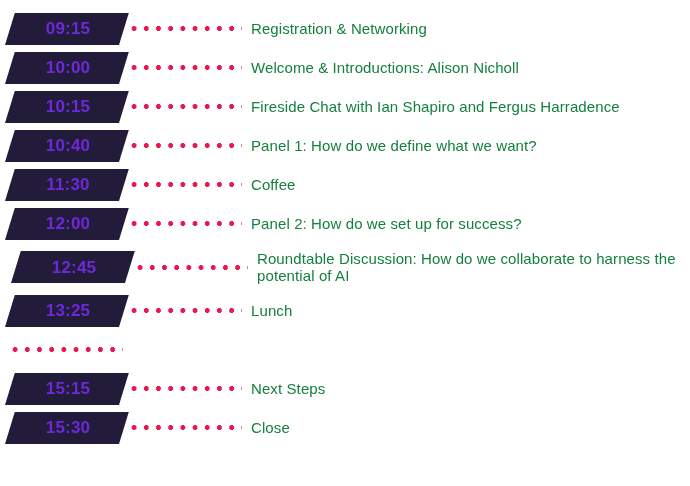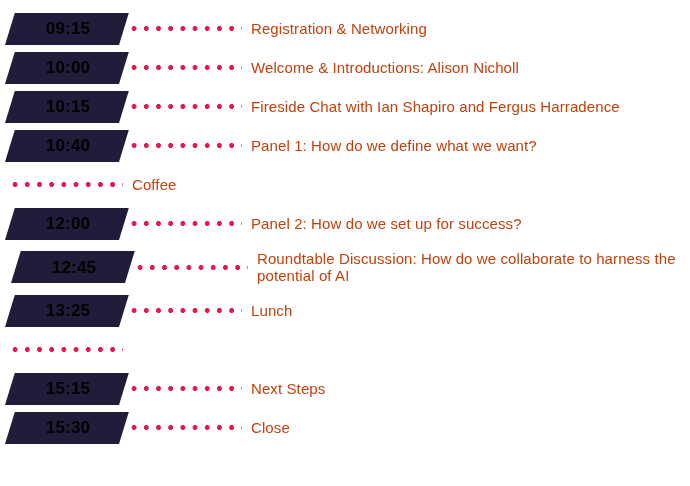--- a/index.html
+++ b/index.html
@@ -50,21 +50,21 @@
     top: 0;
     width: 114px;
     height: 32px;
     background: #221c3a;
     transform: skewX(-17deg);
     transform-origin: bottom left;
   }
   .time-badge .time-label {
     position: relative;
     z-index: 2;
-    color: #000000;
+    color: #6d28d9;
     font-size: 17px;
     font-weight: bold;
     letter-spacing: 0.2px;
     line-height: 1;
     padding-left: 12px;
   }
 
   
   .dot-leader {
     flex: 0 0 auto;
@@ -75,21 +75,21 @@
     background-size: 12.2px 5px;
     background-repeat: repeat-x;
     background-position: left center;
   }
 
   
   .session-desc {
     flex: 1 1 auto;
     margin-left: 9px;
     padding-right: 12px;
-    color: #c2410c;
+    color: #15803d;
     font-size: 15px;
     line-height: 17px;
     letter-spacing: 0.1px;
   }
 </style>
 </head>
 <body>
 
 <div id="agenda">
 
@@ -123,20 +123,24 @@
   <div class="agenda-row">
     <div class="time-badge">
       <div class="badge-shape"></div>
       <span class="time-label">10:40</span>
     </div>
     <div class="dot-leader"></div>
     <div class="session-desc">Panel 1: How do we define what we want?</div>
   </div>
 
   <div class="agenda-row">
+    <div class="time-badge">
+      <div class="badge-shape"></div>
+      <span class="time-label">11:30</span>
+    </div>
     <div class="dot-leader"></div>
     <div class="session-desc">Coffee</div>
   </div>
 
   <div class="agenda-row">
     <div class="time-badge">
       <div class="badge-shape"></div>
       <span class="time-label">12:00</span>
     </div>
     <div class="dot-leader"></div>

